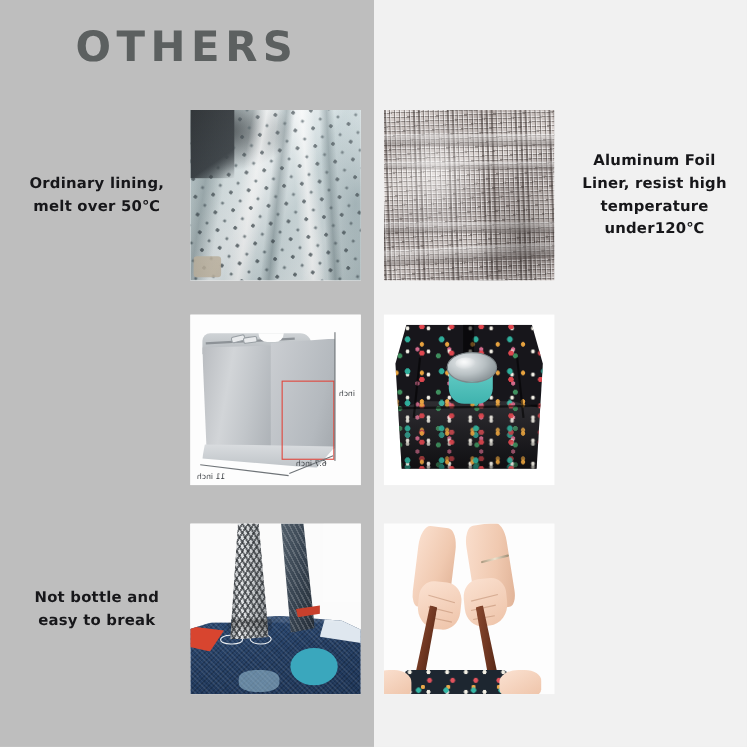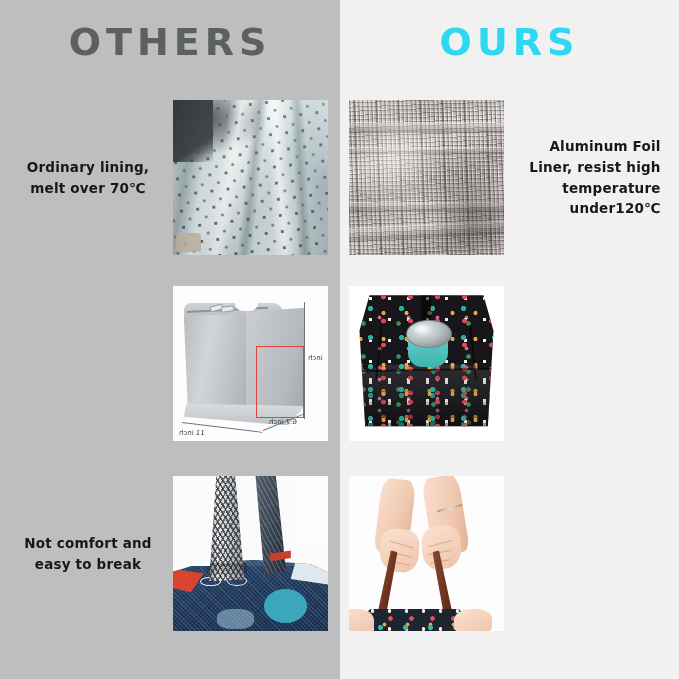--- a/index.html
+++ b/index.html
@@ -24,21 +24,21 @@
   
   .row{position:absolute;left:0;width:679px;}
   .row1{top:100px;height:155px;}
   .row2{top:286px;height:155px;}
   .row3{top:476px;height:155px;}
 
   .cap{position:absolute;top:0;height:155px;display:flex;align-items:center;
        font-size:13.5px;font-weight:bold;color:#17171a;line-height:1.55;
        letter-spacing:.2px;}
   .cap-left{left:6px;width:164px;justify-content:center;text-align:center;}
-  .cap-right{left:515px;width:160px;justify-content:center;text-align:right;}
+  .cap-right{left:515px;width:160px;justify-content:center;text-align:center;}
 
   .ph{position:absolute;top:0;width:155px;height:155px;overflow:hidden;
       background:#fff;}
   .ph-left{left:173px;}
   .ph-right{left:349px;}
   .inner{position:absolute;inset:0;overflow:hidden;}
 
   
   .lining{background:
      radial-gradient(ellipse 70% 40% at 18% 12%, rgba(20,26,30,.85), rgba(20,26,30,0) 60%),
@@ -135,26 +135,25 @@
 </style>
 </head>
 <body>
 
 <div class="board">
 
   <div class="panel panel-left"></div>
   <div class="panel panel-right"></div>
 
   <div class="hdr hdr-others">OTHERS</div>
-  <div class="hdr hdr-ours">OURS</div>
 
   <div class="row row1">
 
     <div class="cap cap-left" style="white-space:pre-line">Ordinary lining,
-melt over 70℃</div>
+melt over 50℃</div>
 
     <div class="ph ph-left">
       <div class="inner lining">
         <div class="shade" style="left:-4%;top:-10%;width:22%;height:125%;transform:rotate(9deg);"></div>
         <div class="fold" style="left:28%;top:-10%;width:16%;height:125%;transform:rotate(10deg);"></div>
         <div class="shade" style="left:46%;top:-10%;width:10%;height:125%;transform:rotate(6deg);"></div>
         <div class="fold" style="left:62%;top:-10%;width:14%;height:125%;transform:rotate(-4deg);"></div>
         <div class="shade" style="left:78%;top:-10%;width:9%;height:125%;transform:rotate(-3deg);"></div>
         <div class="dots"></div>
         <div style="position:absolute;left:0;top:0;width:26%;height:40%;background:linear-gradient(145deg,#14191d,#2c3338 70%,rgba(44,51,56,0));"></div>
@@ -236,21 +235,21 @@
         <div class="bottle-lid" style="left:37%;top:22%;width:28%;height:17%;"></div>
         <div style="position:absolute;left:42%;top:25%;width:12%;height:7%;border-radius:50%;
              background:radial-gradient(ellipse at 40% 35%,rgba(255,255,255,.75),rgba(255,255,255,0) 70%);"></div>
       </div>
     </div>
 
   </div>
 
   <div class="row row3">
 
-    <div class="cap cap-left" style="white-space:pre-line">Not comfort and
+    <div class="cap cap-left" style="white-space:pre-line">Not bottle and
 easy to break</div>
 
     <div class="ph ph-left">
       <div class="inner strapimg">
 
         <div class="navybag" style="left:-4%;top:54%;width:108%;height:50%;
              clip-path:polygon(0% 18%,18% 6%,52% 0%,86% 6%,100% 20%,100% 100%,0% 100%);">
           <div class="navytex"></div>
           <div class="blob" style="left:2%;top:12%;width:20%;height:30%;background:#d8452f;
                clip-path:polygon(0% 0%,100% 18%,62% 100%,0% 80%);"></div>

